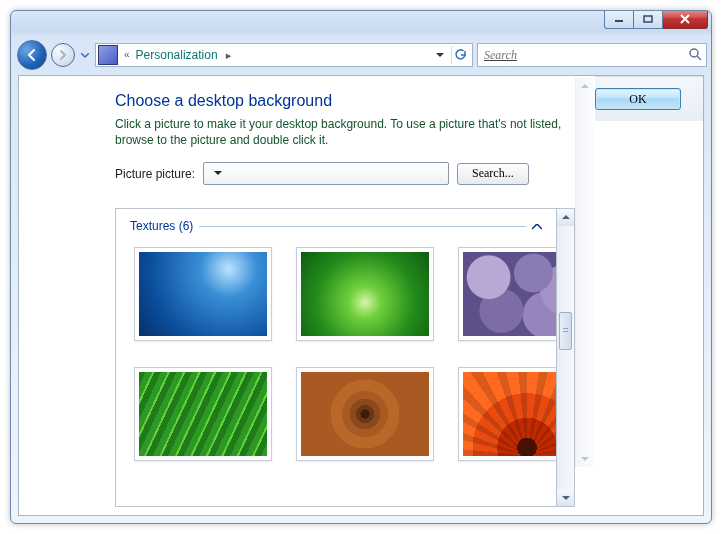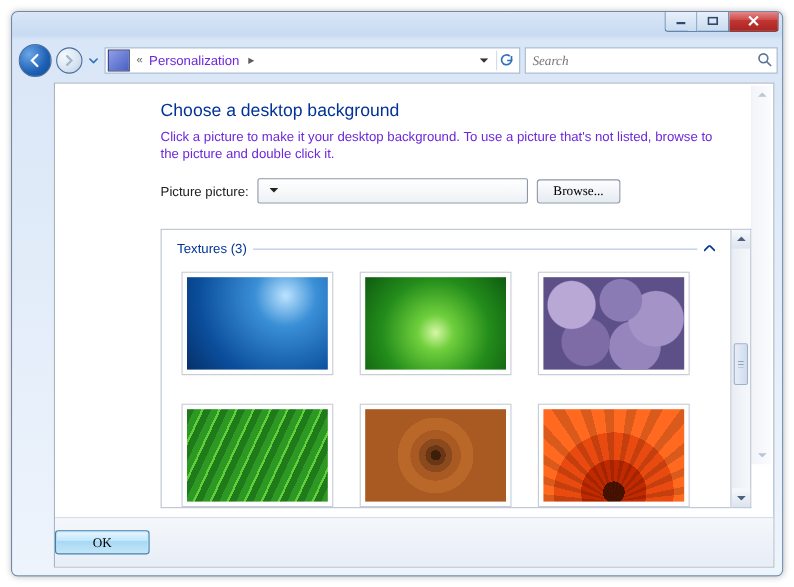--- a/index.html
+++ b/index.html
@@ -85,61 +85,61 @@
   }
   .address .folder-icon {
     width: 18px; height: 18px;
     background: linear-gradient(135deg,#8e9fe6,#4a5fc4);
     border:1px solid #2d3a7a;
     font-size:0;
     margin-right:2px;
   }
   .addr-sep { color:#5c5c5c; font-size:11px; padding:0 2px; line-height:22px;}
   .addr-dblchevron { color:#5c5c5c; font-size:10px; padding:0 2px; line-height:22px; letter-spacing:-2px;}
-  .addr-part { padding: 0 4px; line-height:22px; color:#6d28d9;}
+  .addr-part { padding: 0 4px; line-height:22px; color:#0f766e;}
   .addr-spacer { flex:1; }
   .addr-drop, .addr-refresh {
     width: 18px; height: 18px;
     display:flex; align-items:center; justify-content:center;
     color:#3e5e86;
     border-left:1px solid #d0dae8;
   }
   .addr-drop { border-left:none;}
 
   .searchbox {
     width: 220px; height: 22px;
     background: #fff; border: 1px solid #9db3ce;
     display: flex; align-items: center;
     padding: 0 4px;
   }
   .searchbox input {
     flex:1; border:none; outline:none; font: italic 12px "Segoe UI";
-    color:#404040; background:transparent;
+    color:#404040; background:transparent;text-decoration:underline;
   }
   .searchbox .mag {
     color:#5b7698;
   }
 
   
   .client {
     position:absolute;
     left: 7px; right: 7px; top: 64px; bottom: 7px;
     background: #fff;
     border: 1px solid #a7b4c4;
-    display:flex; flex-direction:column;margin-left:31px;
+    display:flex; flex-direction:row;
   }
   
   .main {
     flex:1;
     overflow: hidden;
     position: relative;
     padding: 16px 20px 0 96px;
   }
   .heading { color:#003399; font-size:16px; margin:0 0 6px 0; font-weight:normal;}
-  .desc { color:#6d28d9; margin:0 0 14px 0; line-height:1.35; max-width:520px;}
+  .desc { color:#14532d; margin:0 0 14px 0; line-height:1.35; max-width:520px;}
   .locrow { display:flex; align-items:center; gap:8px; margin-bottom:14px;}
   .locrow label { color:#222; }
   .dropdown {
     width: 236px; height:21px;
     border:1px solid #8a97a8;
     background: linear-gradient(#fff,#eef1f5);
     display:flex; align-items:center; justify-content:space-between;
     padding:0 2px 0 6px;
     border-radius:2px;
   }
@@ -349,27 +349,27 @@
 
       <div class="locrow">
         <label>Picture picture:</label>
         <div class="dropdown">
           <span class="dd-arrow">
             <svg width="8" height="5" viewBox="0 0 8 5">
                 <path d="M0 0 L4 4 L8 0" fill="#222"></path>
               </svg>
           </span>
         </div>
-        <button class="btn">Browse...</button>
+        <button class="btn">Search...</button>
       </div>
 
       <div class="gallery-wrap">
         <div class="gallery">
           <div class="grouphead">
-            <span>Textures (3)</span>
+            <span>Textures (6)</span>
             <span class="line"></span>
             <span class="caret">
               <svg width="10" height="6" viewBox="0 0 10 6">
                   <path d="M0 5 L5 0 L10 5" stroke="#003399" stroke-width="1.5" fill="none"></path>
                 </svg>
             </span>
           </div>
           <div class="thumbs">
             <div class="thumb">
                 <div class="thumb-inner tex-fish"></div>

